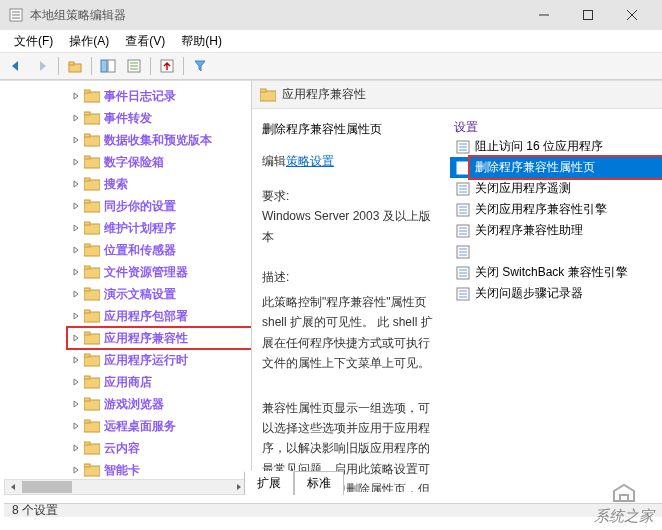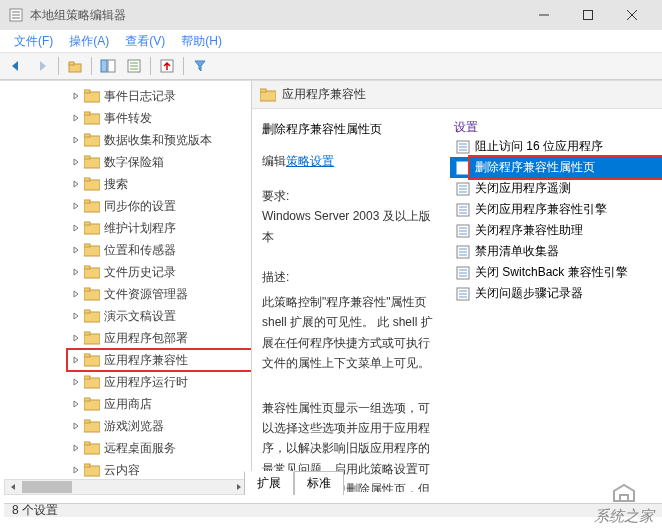--- a/index.html
+++ b/index.html
@@ -5,34 +5,34 @@
     * { box-sizing: border-box; margin: 0; padding: 0; font-family: "Microsoft YaHei", "Segoe UI", sans-serif; }
     body { width: 662px; height: 530px; overflow: hidden; background: #fff; font-size: 12px; position: relative; }
     
     .titlebar { height: 30px; display: flex; align-items: center; padding: 0 8px; background: #e5e5e5; }
     .titlebar-icon { width: 16px; height: 16px; margin-right: 6px; }
     .titlebar-text { flex: 1; color: #555; }
     .win-controls { display: flex; }
     .win-btn { width: 44px; height: 30px; display: flex; align-items: center; justify-content: center; color: #333; }
     
     .menubar { height: 22px; display: flex; align-items: center; padding: 0 6px; background: #fff; }
-    .menu-item { padding: 2px 8px; color: #3b82f6; }
+    .menu-item { padding: 2px 8px; color: #000000; }
     
     .toolbar { height: 28px; display: flex; align-items: center; padding: 0 4px; background: #f5f5f5; border-top: 1px solid #e3e3e3; border-bottom: 1px solid #d0d0d0; gap: 2px; }
     .tb-btn { width: 24px; height: 22px; display: flex; align-items: center; justify-content: center; }
     .tb-sep { width: 1px; height: 18px; background: #c0c0c0; margin: 0 2px; }
     
     .content { display: flex; height: 412px; border-top: 1px solid #ddd; }
     
     .tree-pane { width: 252px; overflow: auto; border-right: 1px solid #d0d0d0; padding: 4px 0; }
     .tree-wrap { padding-left: 70px; }
     .tree-node { display: flex; align-items: center; height: 22px; white-space: nowrap; cursor: default; }
     .tree-arrow { width: 12px; height: 12px; margin-right: 2px; display: flex; align-items: center; justify-content: center; }
     .tree-folder { width: 16px; height: 14px; margin-right: 4px; }
-    .tree-label { color: #404040; }
+    .tree-label { color: #8b5cf6; font-weight: bold; }
     .tree-node.highlighted { position: relative; }
     .tree-node.highlighted::after { content: ''; position: absolute; left: -4px; top: -1px; right: -10px; bottom: -1px; border: 2px solid #e03030; pointer-events: none; }
     
     .details-pane { flex: 1; display: flex; overflow: hidden; position: relative; }
     .details-header { position: absolute; top: 0; left: 0; right: 0; height: 28px; background: #f3f3f3; display: flex; align-items: center; padding: 0 8px; border-bottom: 1px solid #e0e0e0; }
     .details-folder { width: 16px; height: 14px; margin-right: 6px; }
     .details-title { color: #333; }
     
     .details-body { display: flex; flex: 1; margin-top: 28px; }
     .details-left { width: 198px; padding: 10px 10px; color: #333; line-height: 1.7; }
@@ -252,32 +252,20 @@
         <div class="tree-node">
     <span class="tree-arrow">
             <svg width="8" height="8">
               <path d="M2 1 L6 4 L2 7 Z" fill="none" stroke="#777"></path>
             </svg>
           </span>
     <svg class="tree-folder" viewBox="0 0 16 14">
             <rect x="0" y="3" width="16" height="10" fill="#f3d078" stroke="#c89b3c"></rect>
             <rect x="0" y="1" width="6" height="3" fill="#f3d078" stroke="#c89b3c"></rect>
           </svg>
-    <span class="tree-label">文件历史记录</span>
-        </div>
-        <div class="tree-node">
-    <span class="tree-arrow">
-            <svg width="8" height="8">
-              <path d="M2 1 L6 4 L2 7 Z" fill="none" stroke="#777"></path>
-            </svg>
-          </span>
-    <svg class="tree-folder" viewBox="0 0 16 14">
-            <rect x="0" y="3" width="16" height="10" fill="#f3d078" stroke="#c89b3c"></rect>
-            <rect x="0" y="1" width="6" height="3" fill="#f3d078" stroke="#c89b3c"></rect>
-          </svg>
     <span class="tree-label">文件资源管理器</span>
         </div>
         <div class="tree-node">
     <span class="tree-arrow">
             <svg width="8" height="8">
               <path d="M2 1 L6 4 L2 7 Z" fill="none" stroke="#777"></path>
             </svg>
           </span>
     <svg class="tree-folder" viewBox="0 0 16 14">
             <rect x="0" y="3" width="16" height="10" fill="#f3d078" stroke="#c89b3c"></rect>
@@ -452,21 +440,20 @@
               </svg>
     <span>关闭程序兼容性助理</span>
             </div>
             <div class="setting-row">
     <svg class="setting-icon" viewBox="0 0 14 14">
                 <rect x="1" y="1" width="12" height="12" fill="#fff" stroke="#888"></rect>
                 <line x1="3" y1="4" x2="11" y2="4" stroke="#6a9ed4"></line>
                 <line x1="3" y1="7" x2="11" y2="7" stroke="#6a9ed4"></line>
                 <line x1="3" y1="10" x2="11" y2="10" stroke="#6a9ed4"></line>
               </svg>
-    <span>禁用清单收集器</span>
             </div>
             <div class="setting-row">
     <svg class="setting-icon" viewBox="0 0 14 14">
                 <rect x="1" y="1" width="12" height="12" fill="#fff" stroke="#888"></rect>
                 <line x1="3" y1="4" x2="11" y2="4" stroke="#6a9ed4"></line>
                 <line x1="3" y1="7" x2="11" y2="7" stroke="#6a9ed4"></line>
                 <line x1="3" y1="10" x2="11" y2="10" stroke="#6a9ed4"></line>
               </svg>
     <span>关闭 SwitchBack 兼容性引擎</span>
             </div>

